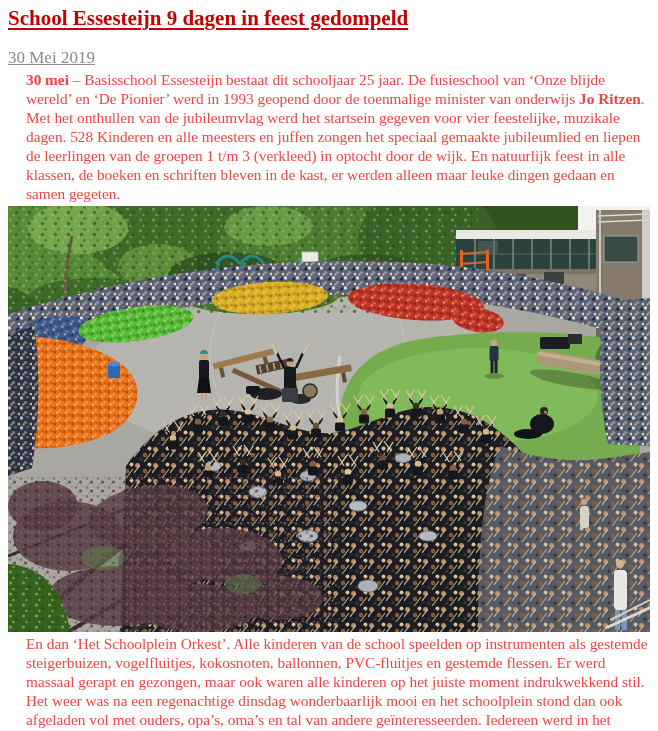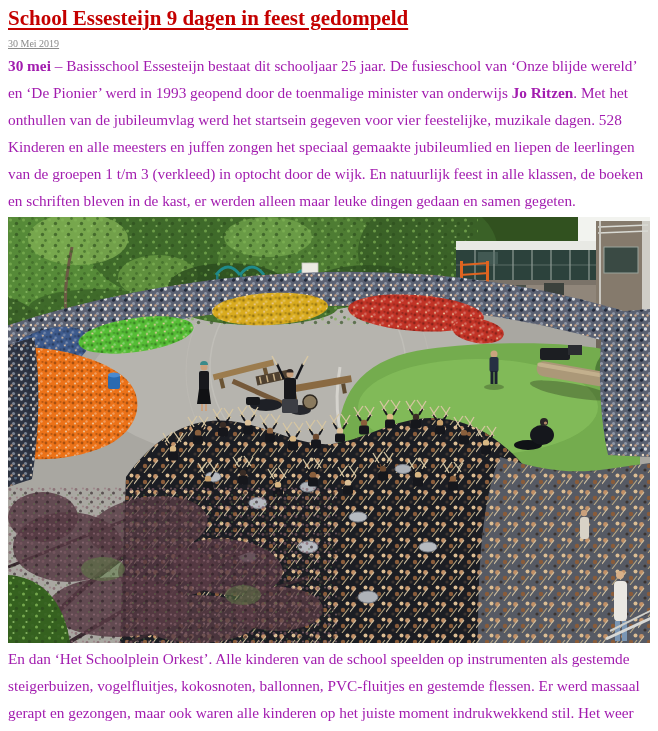--- a/index.html
+++ b/index.html
@@ -1,23 +1,23 @@
 <!DOCTYPE html>
 <html><head>
 <meta charset="utf-8">
 <style>
   html,body{margin:0;padding:0;background:#ffffff;}
   body{width:658px;overflow:hidden;font-family:"Liberation Serif","DejaVu Serif",serif;}
   .page{width:642px;margin:0 8px;padding-top:7px;}
   .headline{display:block;color:#c40000;font-weight:bold;font-size:21px;line-height:1.08;
             text-decoration:underline;text-decoration-thickness:2px;text-underline-offset:3px;
             margin:0 0 3px 0;cursor:pointer;}
-  .date{display:inline-block;color:#8a8a8a;font-size:10px;line-height:1.1;
-        text-decoration:underline;margin:0 0 3px 0;cursor:pointer;}
-  p.bodytext{margin:0 0 3px 0;color:#a21caf;font-size:15.3px;line-height:27px;text-align:left;}
+  .date{display:inline-block;color:#8a8a8a;font-size:17px;line-height:1.1;
+        text-decoration:underline;margin:16px 0 3px 0;cursor:pointer;}
+  p.bodytext{margin:0 0 3px 18px;color:#ef4444;font-size:15.3px;line-height:19px;text-align:left;}
   p.bodytext b{font-weight:bold;}
   figure.photo{margin:1px 0 2px 0;padding:0;width:642px;height:426px;line-height:0;cursor:pointer;}
   figure.photo svg{display:block;width:642px;height:426px;}
 </style>
 </head>
 <body>
 
 <div class="page">
 
   <a href="#" class="headline">School Essesteijn 9 dagen in feest gedompeld</a>

